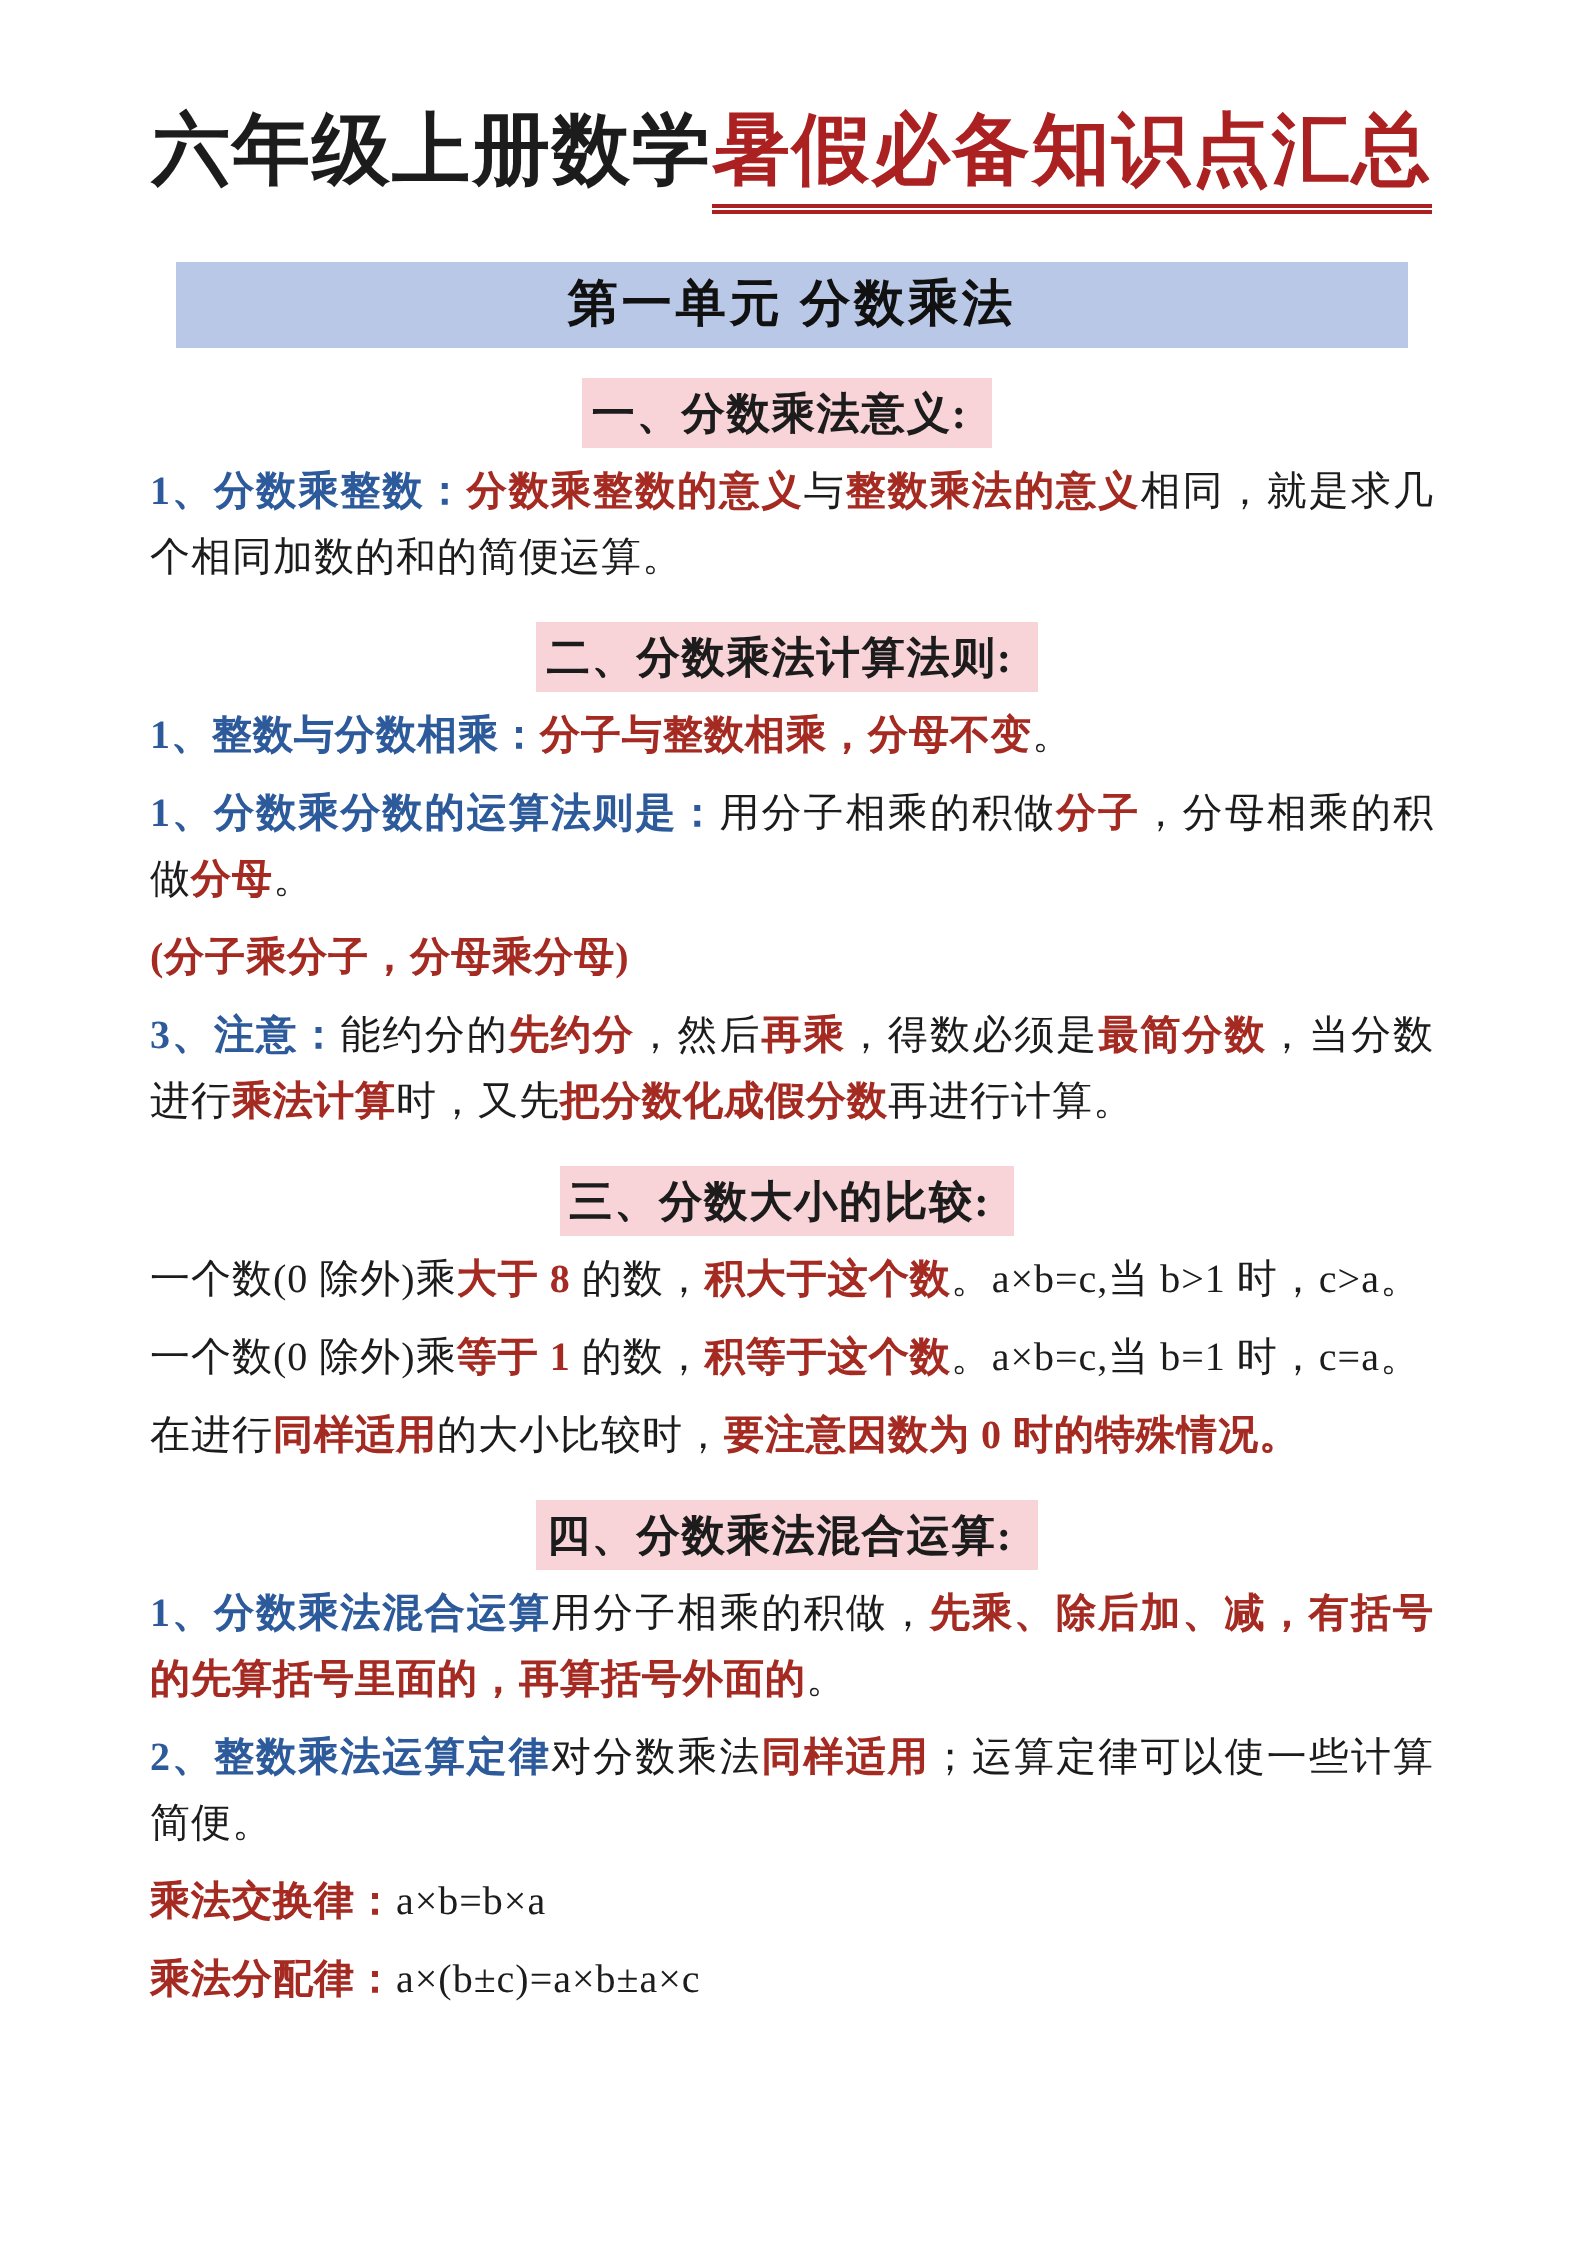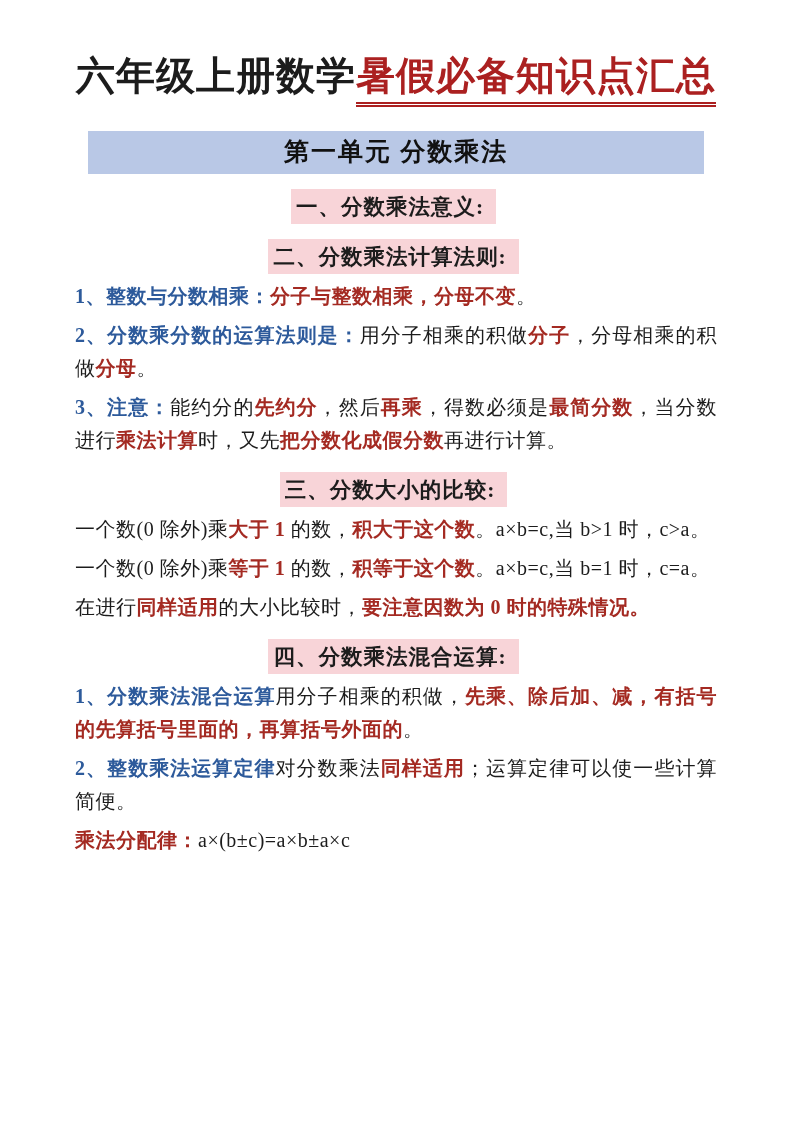--- a/index.html
+++ b/index.html
@@ -80,26 +80,29 @@
 
 <div class="page">
   <h1 class="title"><span class="title-black">六年级上册数学</span><span class="title-red">暑假必备知识点汇总</span></h1>
 
   <div class="banner">
     <span>第一单元 分数乘法</span>
   </div>
 
   <div id="sections">
       <div class="sec-heading"><span class="hl">一、分数乘法意义:</span></div>
+      <p class="para"><span class="seg-blue">1、分数乘整数：</span><span class="seg-red">分数乘整数的意义</span><span class="seg-black">与</span><span class="seg-red">整数乘法的意义</span><span class="seg-black">相同，就是求几个相同加数的和的简便运算。</span></p>
       <div class="sec-heading"><span class="hl">二、分数乘法计算法则:</span></div>
       <p class="para"><span class="seg-blue">1、整数与分数相乘：</span><span class="seg-red">分子与整数相乘，分母不变</span><span class="seg-black">。</span></p>
-      <p class="para"><span class="seg-blue">2、分数乘分数的运算法则是：</span><span class="seg-black">用分子相乘的积做</span><span class="seg-red">分子</span><span class="seg-black">，分母相乘的积做</span><span class="seg-red">分母</span><span class="seg-black">。</span></p>
+      <p class="para"><span class="seg-blue">1、分数乘分数的运算法则是：</span><span class="seg-black">用分子相乘的积做</span><span class="seg-red">分子</span><span class="seg-black">，分母相乘的积做</span><span class="seg-red">分母</span><span class="seg-black">。</span></p>
+      <p class="para"><span class="seg-red">(分子乘分子，分母乘分母)</span></p>
       <p class="para"><span class="seg-blue">3、注意：</span><span class="seg-black">能约分的</span><span class="seg-red">先约分</span><span class="seg-black">，然后</span><span class="seg-red">再乘</span><span class="seg-black">，得数必须是</span><span class="seg-red">最简分数</span><span class="seg-black">，当分数进行</span><span class="seg-red">乘法计算</span><span class="seg-black">时，又先</span><span class="seg-red">把分数化成假分数</span><span class="seg-black">再进行计算。</span></p>
       <div class="sec-heading"><span class="hl">三、分数大小的比较:</span></div>
-      <p class="para"><span class="seg-black">一个数(0 除外)乘</span><span class="seg-red">大于 1 </span><span class="seg-black">的数，</span><span class="seg-red">积大于这个数</span><span class="seg-black">。a×b=c,当 b&gt;1 时，c&gt;a。</span></p>
+      <p class="para"><span class="seg-black">一个数(0 除外)乘</span><span class="seg-red">大于 8 </span><span class="seg-black">的数，</span><span class="seg-red">积大于这个数</span><span class="seg-black">。a×b=c,当 b&gt;1 时，c&gt;a。</span></p>
       <p class="para"><span class="seg-black">一个数(0 除外)乘</span><span class="seg-red">等于 1 </span><span class="seg-black">的数，</span><span class="seg-red">积等于这个数</span><span class="seg-black">。a×b=c,当 b=1 时，c=a。</span></p>
       <p class="para"><span class="seg-black">在进行</span><span class="seg-red">同样适用</span><span class="seg-black">的大小比较时，</span><span class="seg-red">要注意因数为 0 时的特殊情况。</span></p>
       <div class="sec-heading"><span class="hl">四、分数乘法混合运算:</span></div>
       <p class="para"><span class="seg-blue">1、分数乘法混合运算</span><span class="seg-black">用分子相乘的积做，</span><span class="seg-red">先乘、除后加、减，有括号的先算括号里面的，再算括号外面的</span><span class="seg-black">。</span></p>
       <p class="para"><span class="seg-blue">2、整数乘法运算定律</span><span class="seg-black">对分数乘法</span><span class="seg-red">同样适用</span><span class="seg-black">；运算定律可以使一些计算简便。</span></p>
+      <p class="para"><span class="seg-red">乘法交换律：</span><span class="seg-black">a×b=b×a</span></p>
       <p class="para"><span class="seg-red">乘法分配律：</span><span class="seg-black">a×(b±c)=a×b±a×c</span></p>
     </div>
 </div>
 
 </body></html>

